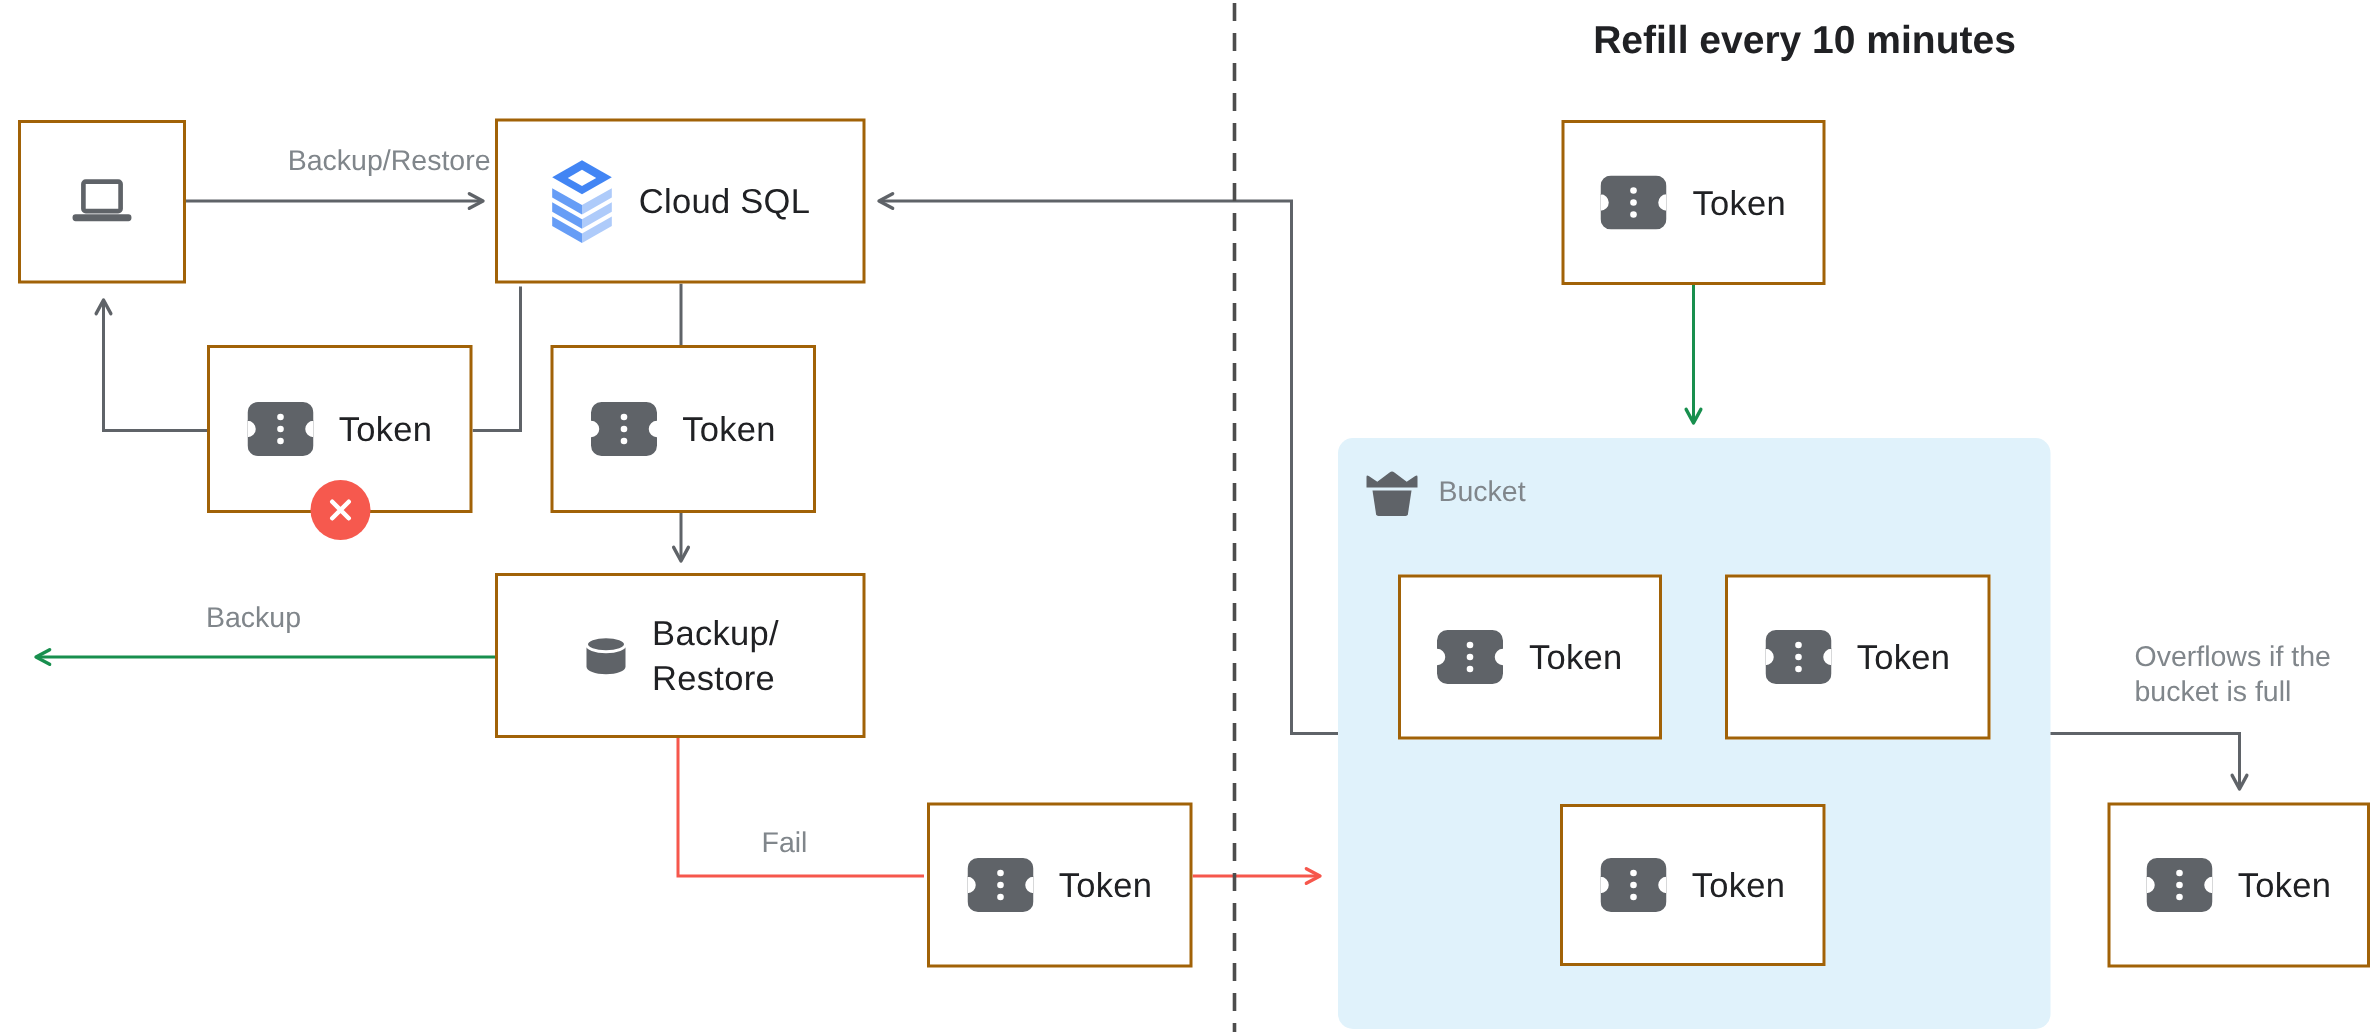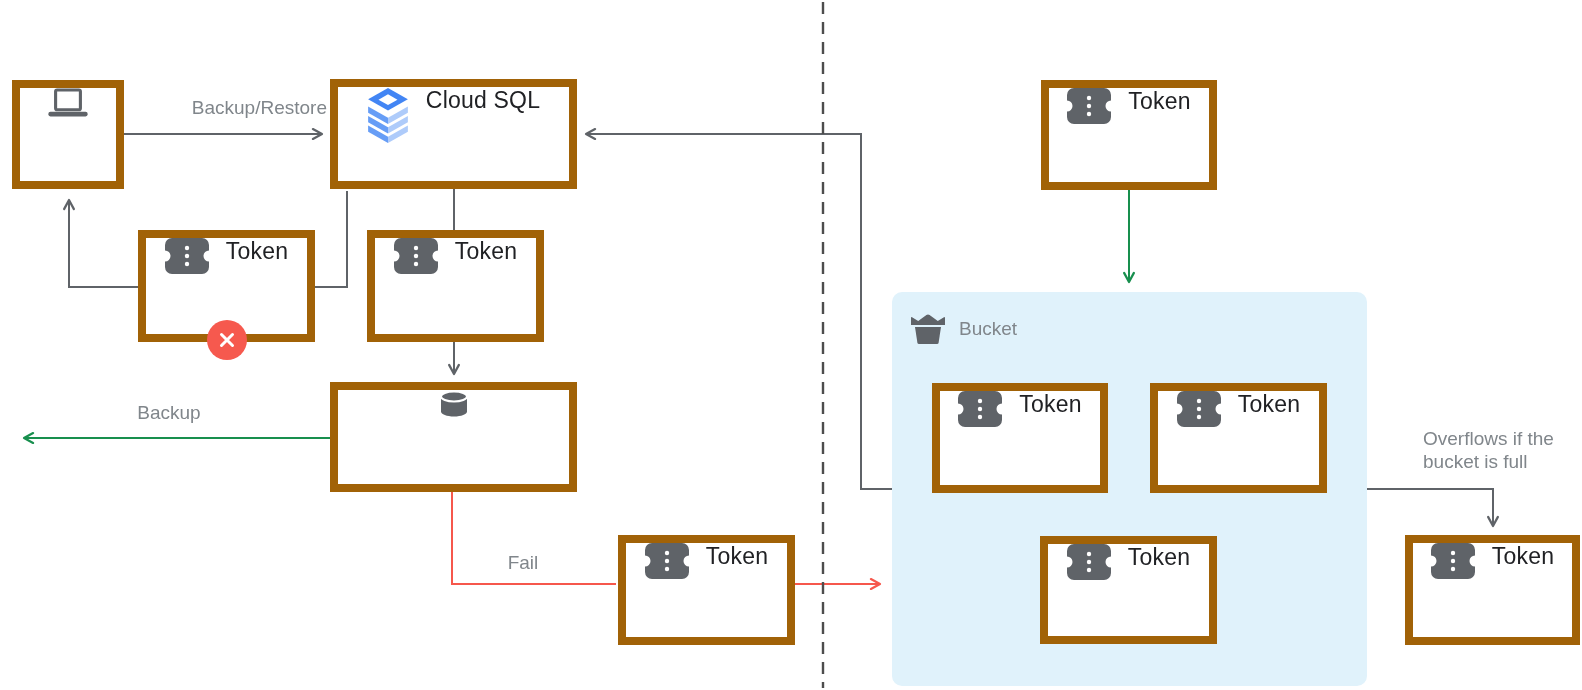--- a/index.html
+++ b/index.html
@@ -9,22 +9,22 @@
   }
   .connectors{position:absolute;left:0;top:0;width:1582px;height:690px;z-index:2;}
   .bucket{
     position:absolute;left:892px;top:292px;width:475px;height:394px;
     background:#E0F2FB;z-index:1;border-radius:10px;
   }
   .bucket-head{
     position:absolute;left:18px;top:20px;display:flex;align-items:center;gap:13px;
   }
   .node{
-    position:absolute;box-sizing:border-box;background:#fff;border:8px solid #a16207;
-    display:flex;justify-content:center;gap:17px;z-index:3;
+    position:absolute;box-sizing:border-box;background:#fff;border:2px solid #a16207;
+    display:flex;align-items:center;justify-content:center;gap:17px;z-index:3;
   }
   .node-label{font-size:23px;color:#202124;letter-spacing:.2px;}
   .preline{white-space:pre-line;}
   .edge-label{
     position:absolute;font-size:19px;color:#80868B;z-index:3;line-height:23px;
   }
   .center{text-align:center;}
   .title{
     position:absolute;left:1003px;top:11px;width:400px;text-align:center;
     font-size:26px;font-weight:700;color:#202124;z-index:3;
@@ -81,20 +81,21 @@
 
     <path d="M1129,190 V282" fill="none" stroke="#188F4E" stroke-width="2" marker-end="url(#arr-g)"></path>
 
     <path d="M452,492 V584 H616" fill="none" stroke="#F6574C" stroke-width="2"></path>
 
     <path d="M795,584 H880" fill="none" stroke="#F6574C" stroke-width="2" marker-end="url(#arr-r)"></path>
 
     <path d="M823,2 V688" fill="none" stroke="#4D4D4D" stroke-width="2.4" stroke-dasharray="12 8"></path>
   </svg>
 
+  <div class="title">Refill every 10 minutes</div>
 
   <div class="node" style="left:12px;top:80px;width:112px;height:109px;">
     <svg class="icon" width="42" height="31" viewBox="0 0 40 30">
       <rect x="8" y="2" width="24" height="19" rx="1.5" fill="none" stroke="#5F6368" stroke-width="3"></rect>
       <rect x="1" y="23" width="38" height="4.5" rx="2" fill="#5F6368"></rect>
     </svg>
   </div>
 
   <div class="node" style="left:330px;top:79px;width:247px;height:110px;">
     <svg class="icon" width="42" height="56" viewBox="0 0 46 62">
@@ -134,20 +135,22 @@
         <circle cx="22" cy="26" r="2.2" fill="#fff"></circle>
     </svg>
     <span class="node-label">Token</span>
   </div>
 
   <div class="node" style="left:330px;top:382px;width:247px;height:110px;gap:15px;">
     <svg class="icon" width="32" height="28" viewBox="0 0 32 28">
       <path d="M3,6.5 C3,3.7 8.8,1.5 16,1.5 C23.2,1.5 29,3.7 29,6.5 L29,21.5 C29,24.3 23.2,26.5 16,26.5 C8.8,26.5 3,24.3 3,21.5 Z" fill="#5F6368"></path>
       <ellipse cx="16" cy="6.5" rx="13" ry="5" fill="#5F6368" stroke="#fff" stroke-width="2"></ellipse>
     </svg>
+    <span class="node-label preline" style="line-height:30px;">Backup/
+Restore</span>
   </div>
 
   <div class="node" style="left:618px;top:535px;width:177px;height:110px;">
     <svg class="icon" width="44" height="36" viewBox="0 0 44 36">
       <path fill="#5F6368" fill-rule="evenodd" d="M7,0 h30 a7,7 0 0 1 7,7 v22 a7,7 0 0 1 -7,7 h-30 a7,7 0 0 1 -7,-7 v-22 a7,7 0 0 1 7,-7 z M-5.5,18 a5.5,5.5 0 1 0 11,0 a5.5,5.5 0 1 0 -11,0 z M38.5,18 a5.5,5.5 0 1 0 11,0 a5.5,5.5 0 1 0 -11,0 z"></path>
       <circle cx="22" cy="10" r="2.2" fill="#fff"></circle>
         <circle cx="22" cy="18" r="2.2" fill="#fff"></circle>
         <circle cx="22" cy="26" r="2.2" fill="#fff"></circle>
     </svg>
     <span class="node-label">Token</span>

